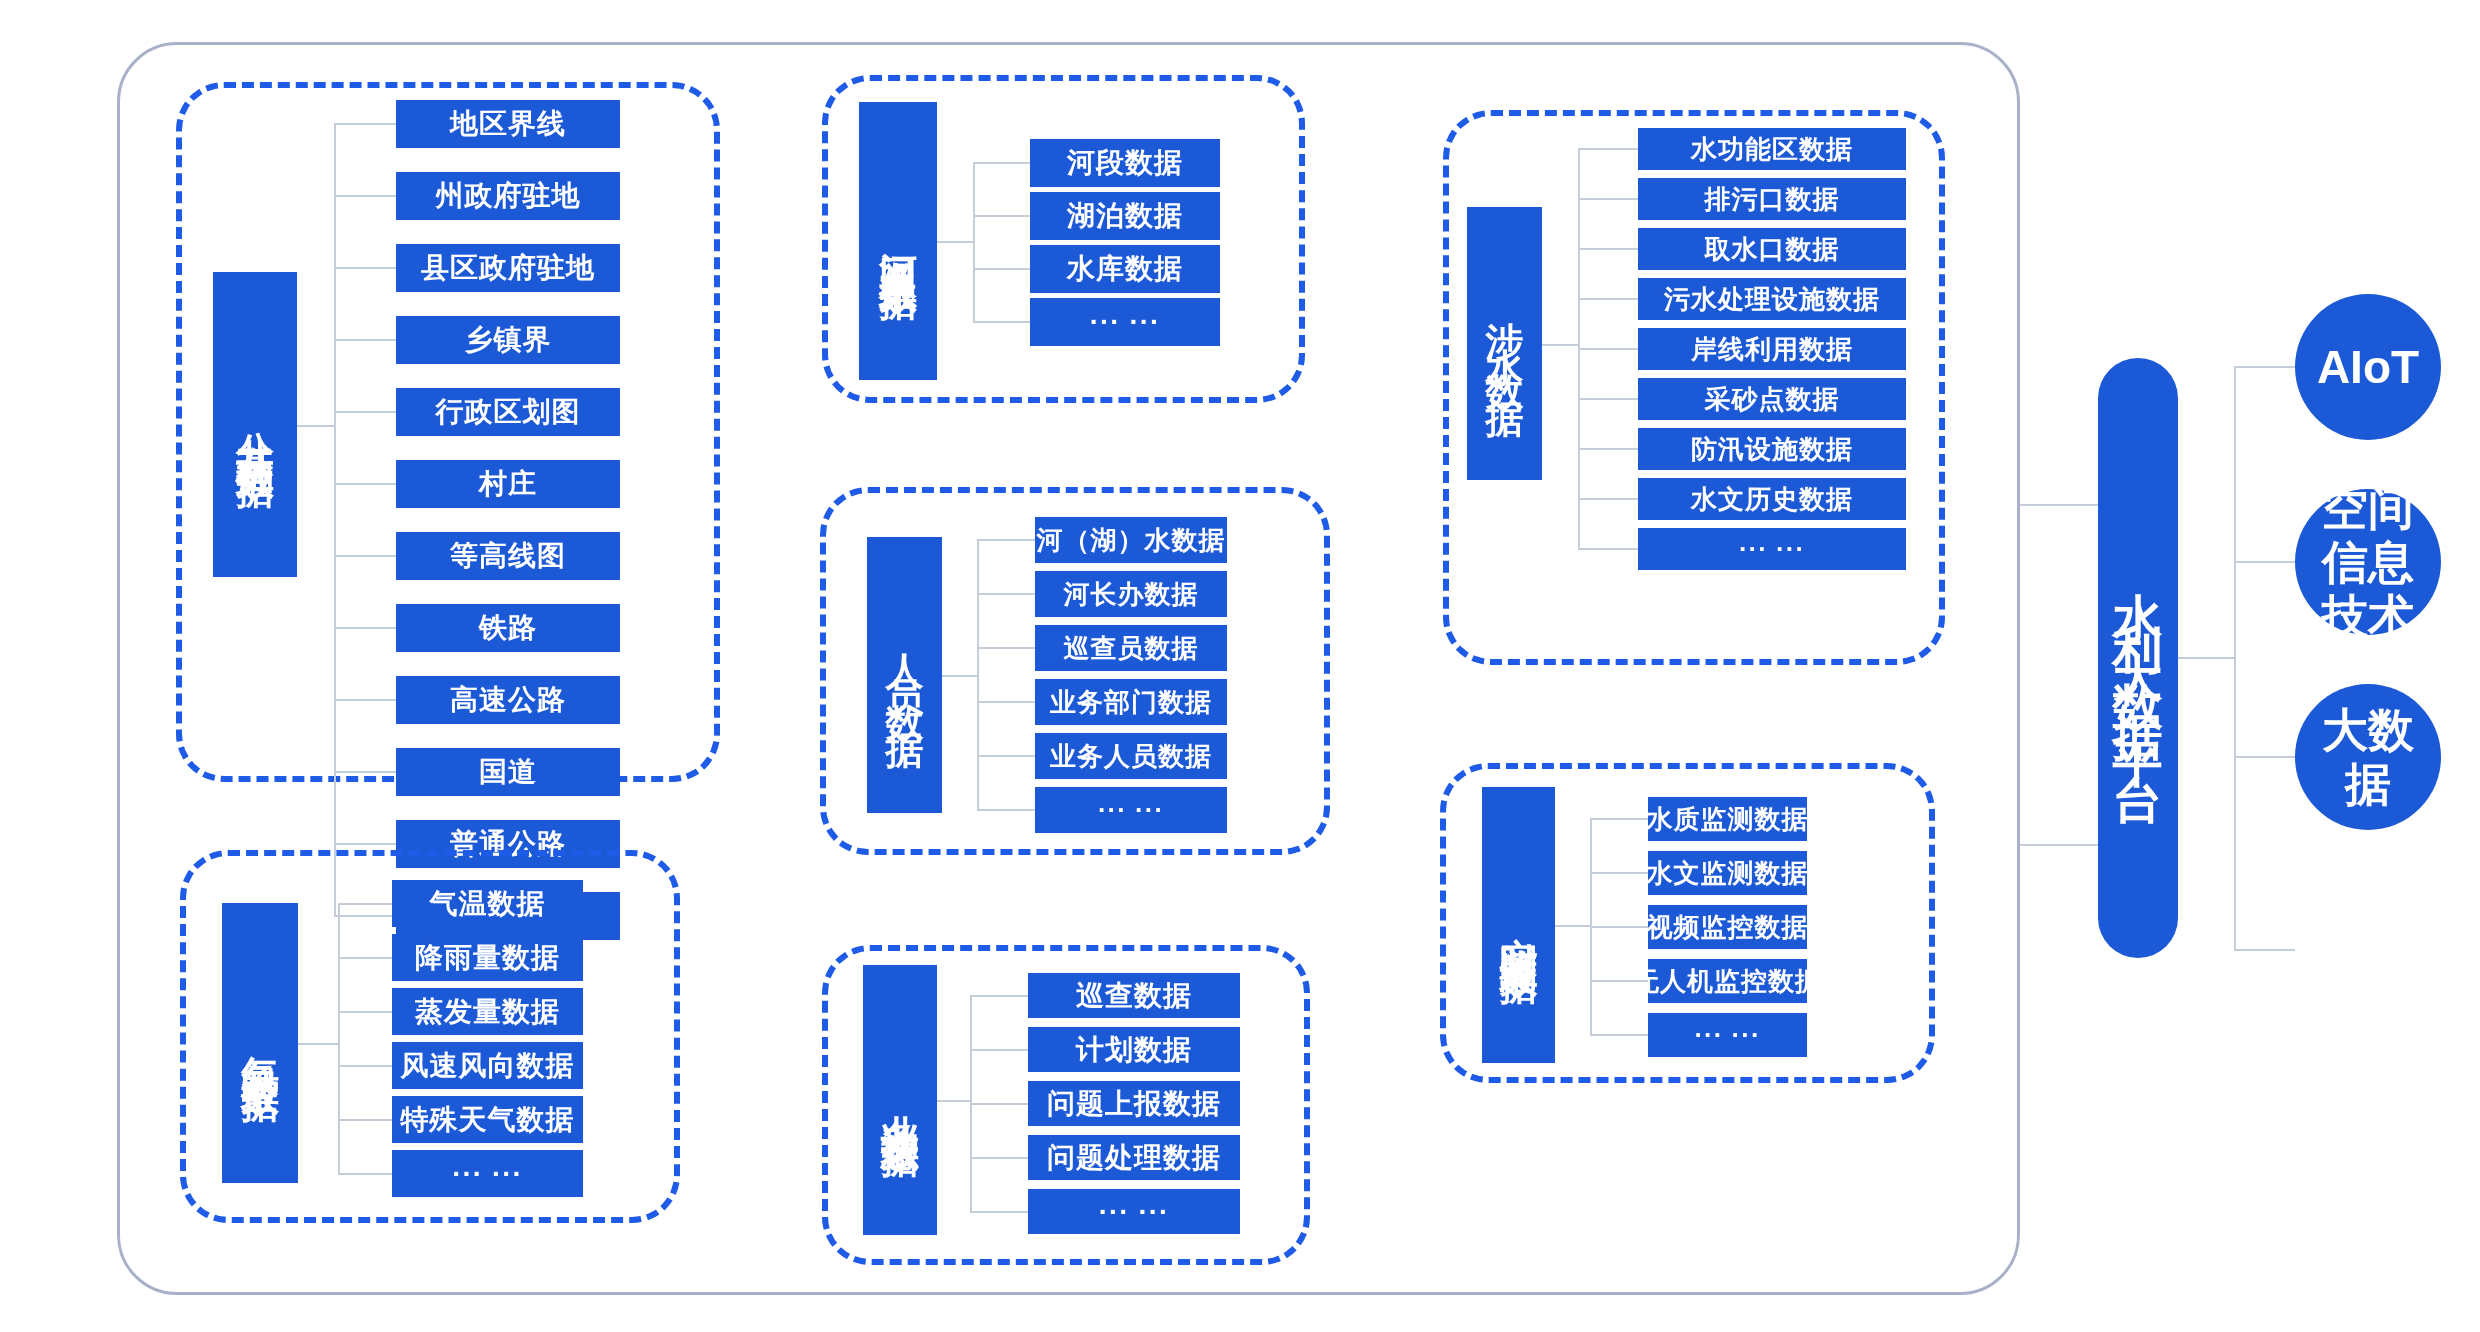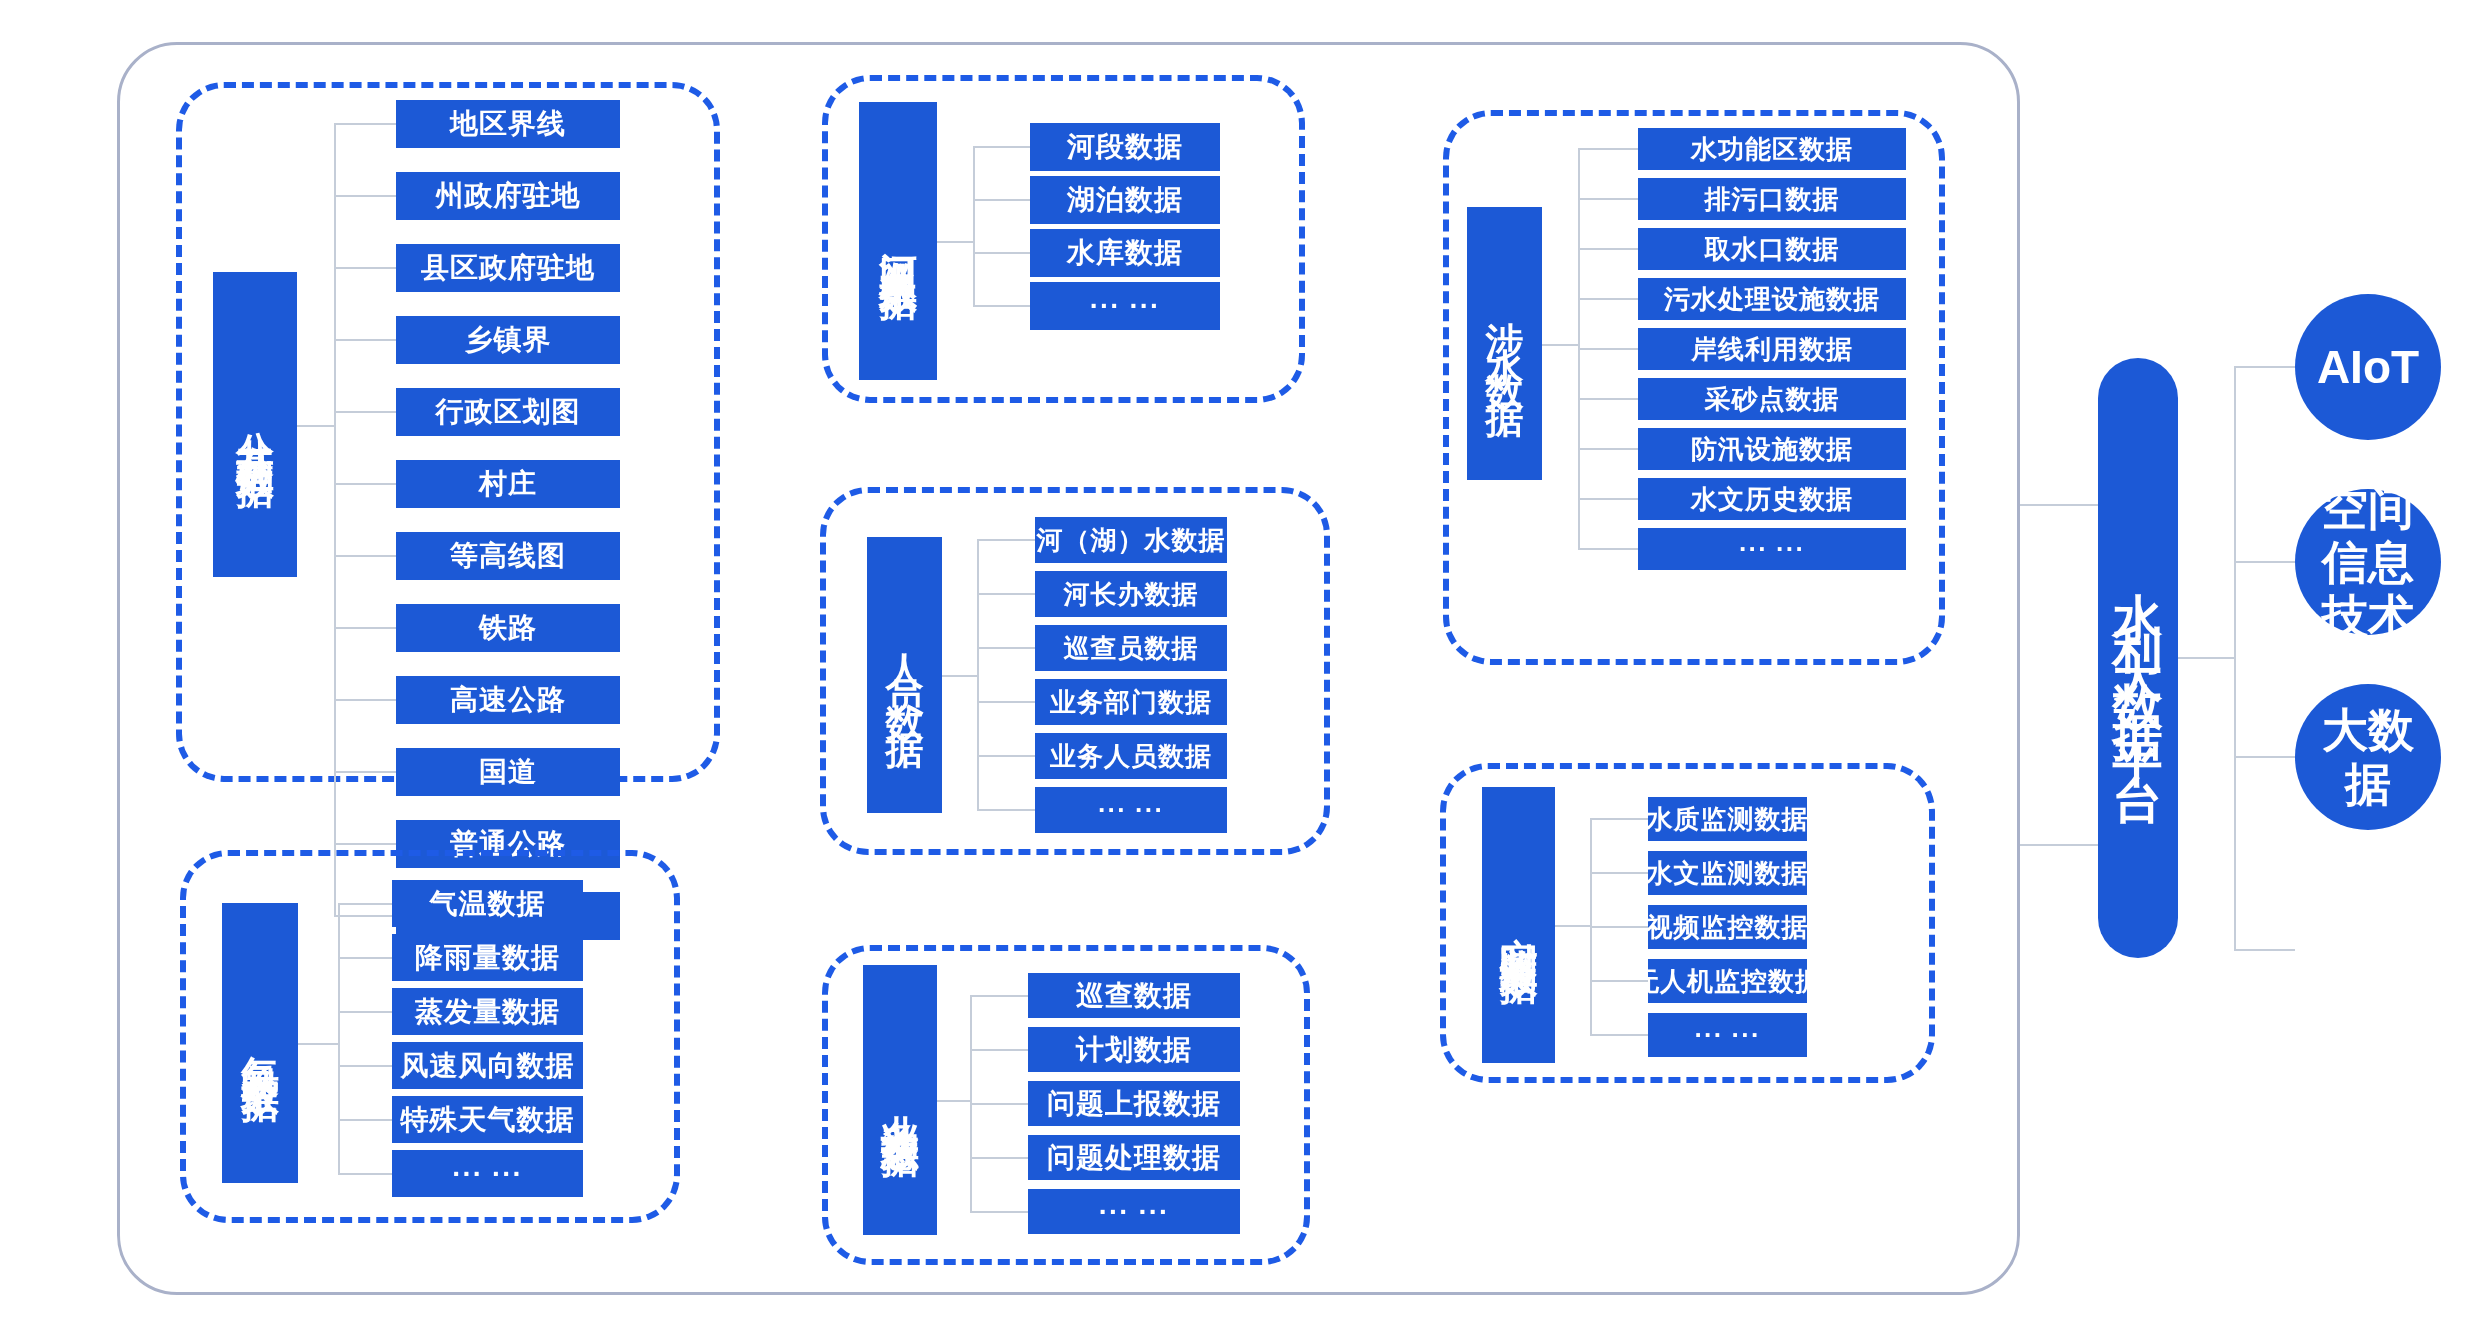--- a/index.html
+++ b/index.html
@@ -34,21 +34,21 @@
        font-size:var(--fs,28px);white-space:nowrap;letter-spacing:1px;}
   .row::before{content:"";position:absolute;right:100%;top:calc(50% - 1px);width:var(--stub,58px);border-top:2px solid var(--line);}
 
   
   .g1{left:176px;top:82px;width:544px;height:700px;}
   .g1-lbl{left:213px;top:272px;width:84px;height:305px;letter-spacing:8px;--lstub:37px;}
   .g1-items{left:396px;top:100px;width:224px;gap:24px;--rowh:48px;--gap:8px;--stub:62px;}
 
   .g2{left:822px;top:75px;width:483px;height:328px;}
   .g2-lbl{left:859px;top:102px;width:78px;height:278px;letter-spacing:6px;--lstub:36px;}
-  .g2-items{left:1030px;top:123px;width:190px;--rowh:48px;--gap:5px;--stub:57px;}
+  .g2-items{left:1030px;top:139px;width:190px;--rowh:48px;--gap:5px;--stub:57px;}
 
   .g3{left:1443px;top:110px;width:502px;height:555px;}
   .g3-lbl{left:1467px;top:207px;width:75px;height:273px;letter-spacing:26px;--lstub:36px;}
   .g3-items{left:1638px;top:128px;width:268px;--rowh:42px;--gap:8px;--stub:60px;--fs:26px;}
 
   .g4{left:820px;top:487px;width:510px;height:368px;}
   .g4-lbl{left:867px;top:537px;width:75px;height:276px;letter-spacing:26px;--lstub:35px;}
   .g4-items{left:1035px;top:517px;width:192px;--rowh:46px;--gap:8px;--stub:58px;--fs:26px;}
 
   .g5{left:180px;top:850px;width:500px;height:373px;}

